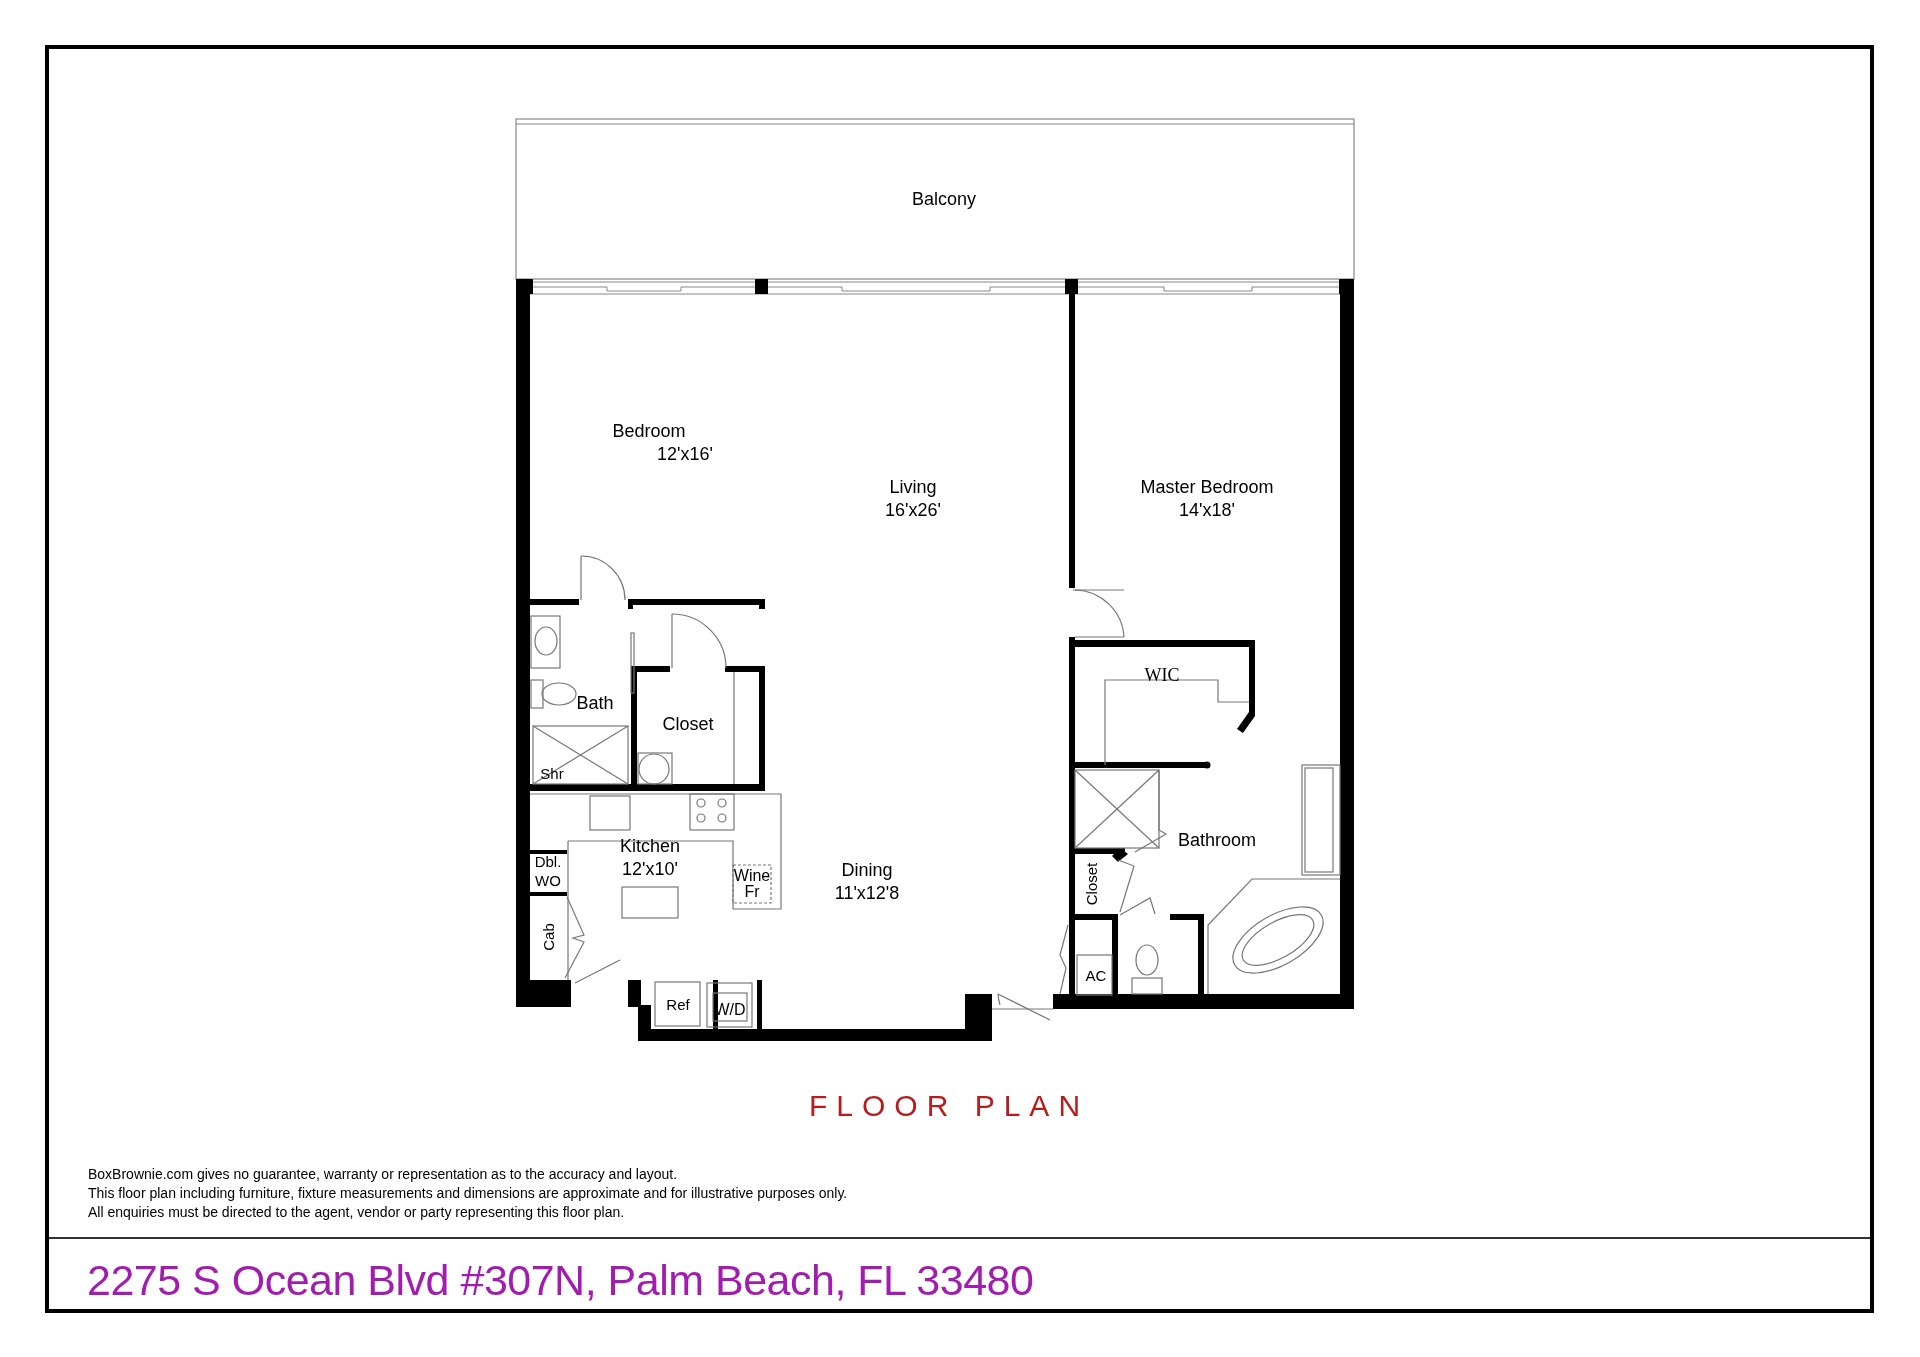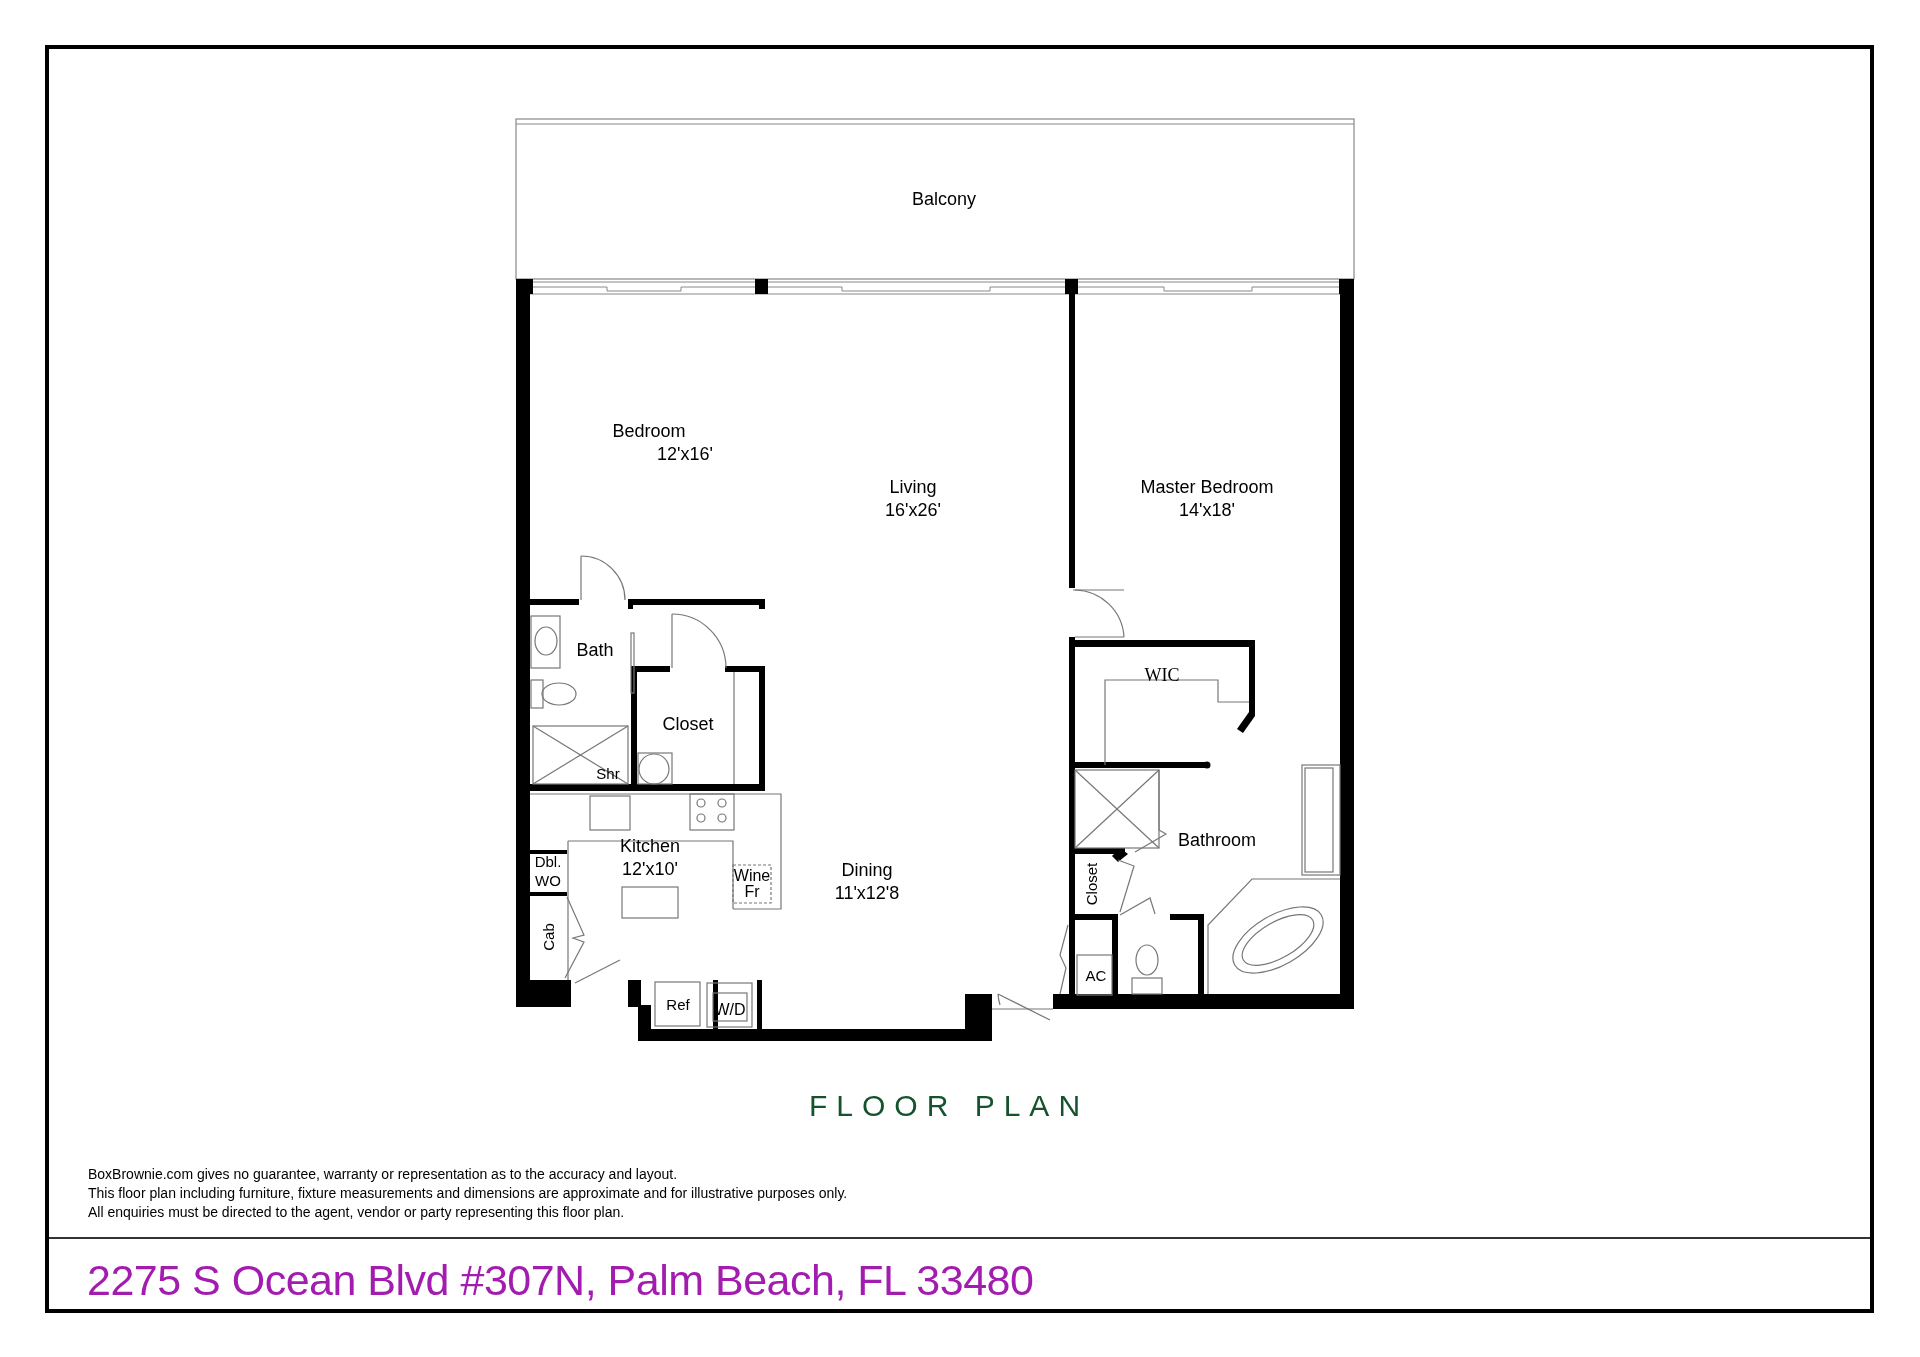--- a/index.html
+++ b/index.html
@@ -1,20 +1,20 @@
 <!DOCTYPE html>
 <html><head>
 <meta charset="utf-8">
 <style>
   html, body { margin:0; padding:0; background:#ffffff; }
   body { width:1920px; height:1357px; position:relative; overflow:hidden; font-family:"Liberation Sans", sans-serif; color:#111; }
   .sheet { position:absolute; left:45px; top:45px; width:1821px; height:1260px; border:4px solid #000; }
   .divider { position:absolute; left:0; right:0; top:1188px; height:2px; background:#333; }
   .address { position:absolute; left:38px; top:1206px; font-size:43px; line-height:50px; color:#a21caf; letter-spacing:-0.5px; }
-  .plan-title { position:absolute; left:760px; top:1040px; font-size:30px; letter-spacing:9px; color:#14532d; }
+  .plan-title { position:absolute; left:760px; top:1040px; font-size:30px; letter-spacing:9px; color:#b91c1c; }
   .disclaimer { position:absolute; left:39px; top:1116px; font-size:14px; line-height:19px; color:#000; }
   .disclaimer div { white-space:nowrap; }
   svg.plan { position:absolute; left:0; top:0; width:1920px; height:1357px; }
   .lbl { position:absolute; font-size:18px; line-height:22px; text-align:center; color:#000; white-space:nowrap; transform:translate(-50%,0); }
   .lbl-sm { font-size:15px; line-height:18px; }
   .lbl-xs { font-size:16px; line-height:14px; }
   .vert { transform:translate(-50%,0) rotate(-90deg); }
 </style>
 </head>
 <body>
@@ -178,22 +178,22 @@
 
 <div class="lbl" style="left:649px; top:420px;">Bedroom</div>
 <div class="lbl" style="left:649px; top:443px;margin-left:36px;">12'x16'</div>
 
 <div class="lbl" style="left:913px; top:476px;">Living</div>
 <div class="lbl" style="left:913px; top:499px;">16'x26'</div>
 
 <div class="lbl" style="left:1207px; top:476px;">Master Bedroom</div>
 <div class="lbl" style="left:1207px; top:499px;">14'x18'</div>
 
-<div class="lbl" style="left:595px; top:639px;">Bath</div>
-<div class="lbl lbl-sm" style="left:608px; top:765px;">Shr</div>
+<div class="lbl" style="left:595px; top:692px;">Bath</div>
+<div class="lbl lbl-sm" style="left:552px; top:765px;">Shr</div>
 <div class="lbl" style="left:688px; top:713px;">Closet</div>
 
 <div class="lbl" style="left:650px; top:835px;">Kitchen</div>
 <div class="lbl" style="left:650px; top:858px;">12'x10'</div>
 
 <div class="lbl" style="left:867px; top:859px;">Dining</div>
 <div class="lbl" style="left:867px; top:882px;">11'x12'8</div>
 
 <div class="lbl" style="left:1162px; top:664px;font-family:Liberation Serif, serif;">WIC</div>
 <div class="lbl" style="left:1217px; top:829px;">Bathroom</div>

